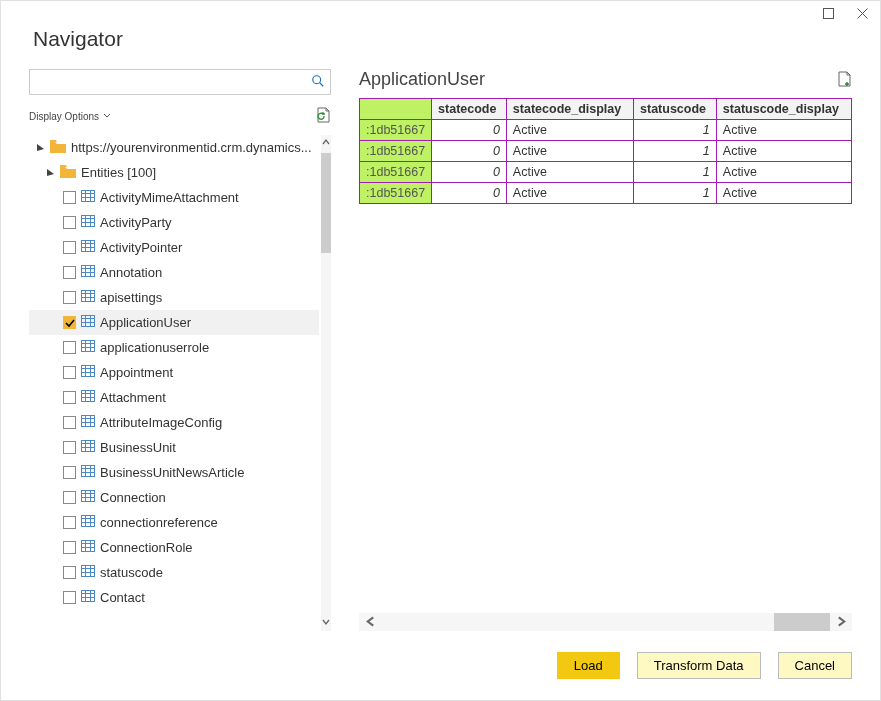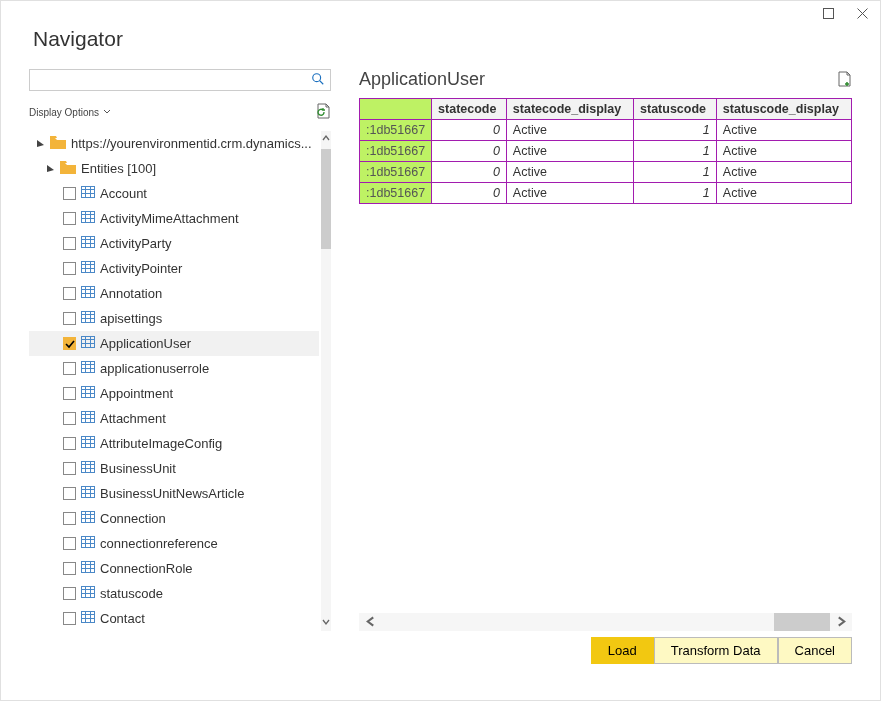--- a/index.html
+++ b/index.html
@@ -213,24 +213,24 @@
   .hscroll .thumb {
     position:absolute;
     top:0; bottom:0;
     right:0px;
     width:56px;
     background:#ccc;
   }
 
   .footer {
     position:absolute;
-    bottom:36px;
+    bottom:21px;
     right:28px;
     display:flex;
-    gap:0;
+    gap:17px;
   }
   .btn {
     padding:5px 16px;
     border:1px solid #bbb;
     background:#fef9c3;
     font-size:13px;
     cursor:pointer;
   }
   .btn.primary {
     background:#f2c811;
@@ -311,31 +311,20 @@
           </span>
           <span>
             <svg class="folder-icon" viewBox="0 0 16 13">
                 <path d="M0 2 L5 2 L7 4 L16 4 L16 13 L0 13 Z M0 2 L0 0 L6 0 L7 2" fill="#f3b43a"></path>
               </svg>
           </span>
           <span>Entities [100]</span>
         </div>
 
         <div id="entity-list">
-            <div class="node lvl2">
-              <span class="chk"></span>
-              <span><svg class="table-icon" viewBox="0 0 14 12">
-                  <rect x="0.5" y="0.5" width="13" height="11" fill="none" stroke="#4a88c7" stroke-width="1"></rect>
-                  <line x1="0.5" y1="3.5" x2="13.5" y2="3.5" stroke="#4a88c7"></line>
-                  <line x1="0.5" y1="7.5" x2="13.5" y2="7.5" stroke="#4a88c7"></line>
-                  <line x1="4.5" y1="0.5" x2="4.5" y2="11.5" stroke="#4a88c7"></line>
-                  <line x1="9.5" y1="0.5" x2="9.5" y2="11.5" stroke="#4a88c7"></line>
-                </svg></span>
-              <span>Account</span>
-            </div>
             <div class="node lvl2">
               <span class="chk"></span>
               <span><svg class="table-icon" viewBox="0 0 14 12">
                   <rect x="0.5" y="0.5" width="13" height="11" fill="none" stroke="#4a88c7" stroke-width="1"></rect>
                   <line x1="0.5" y1="3.5" x2="13.5" y2="3.5" stroke="#4a88c7"></line>
                   <line x1="0.5" y1="7.5" x2="13.5" y2="7.5" stroke="#4a88c7"></line>
                   <line x1="4.5" y1="0.5" x2="4.5" y2="11.5" stroke="#4a88c7"></line>
                   <line x1="9.5" y1="0.5" x2="9.5" y2="11.5" stroke="#4a88c7"></line>
                 </svg></span>
               <span>ActivityMimeAttachment</span>

